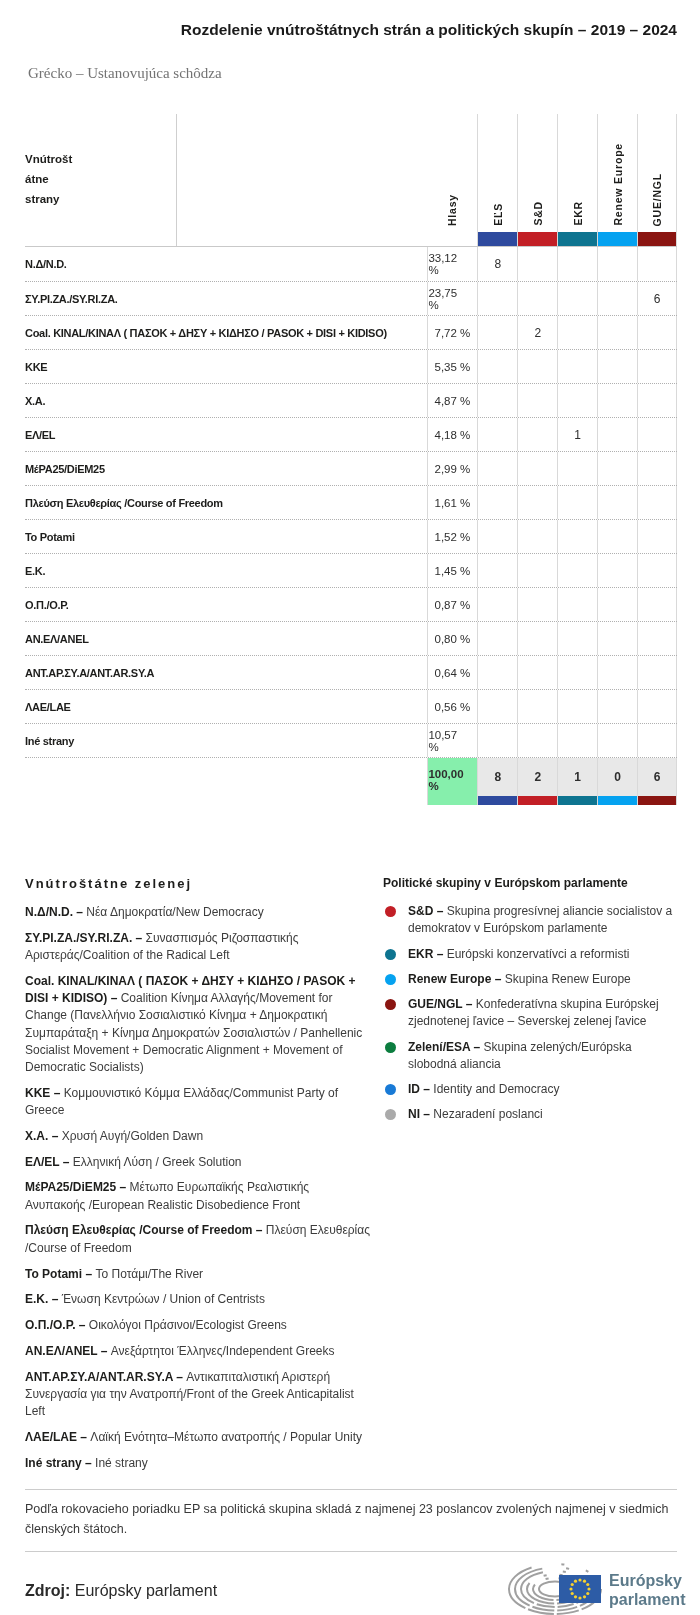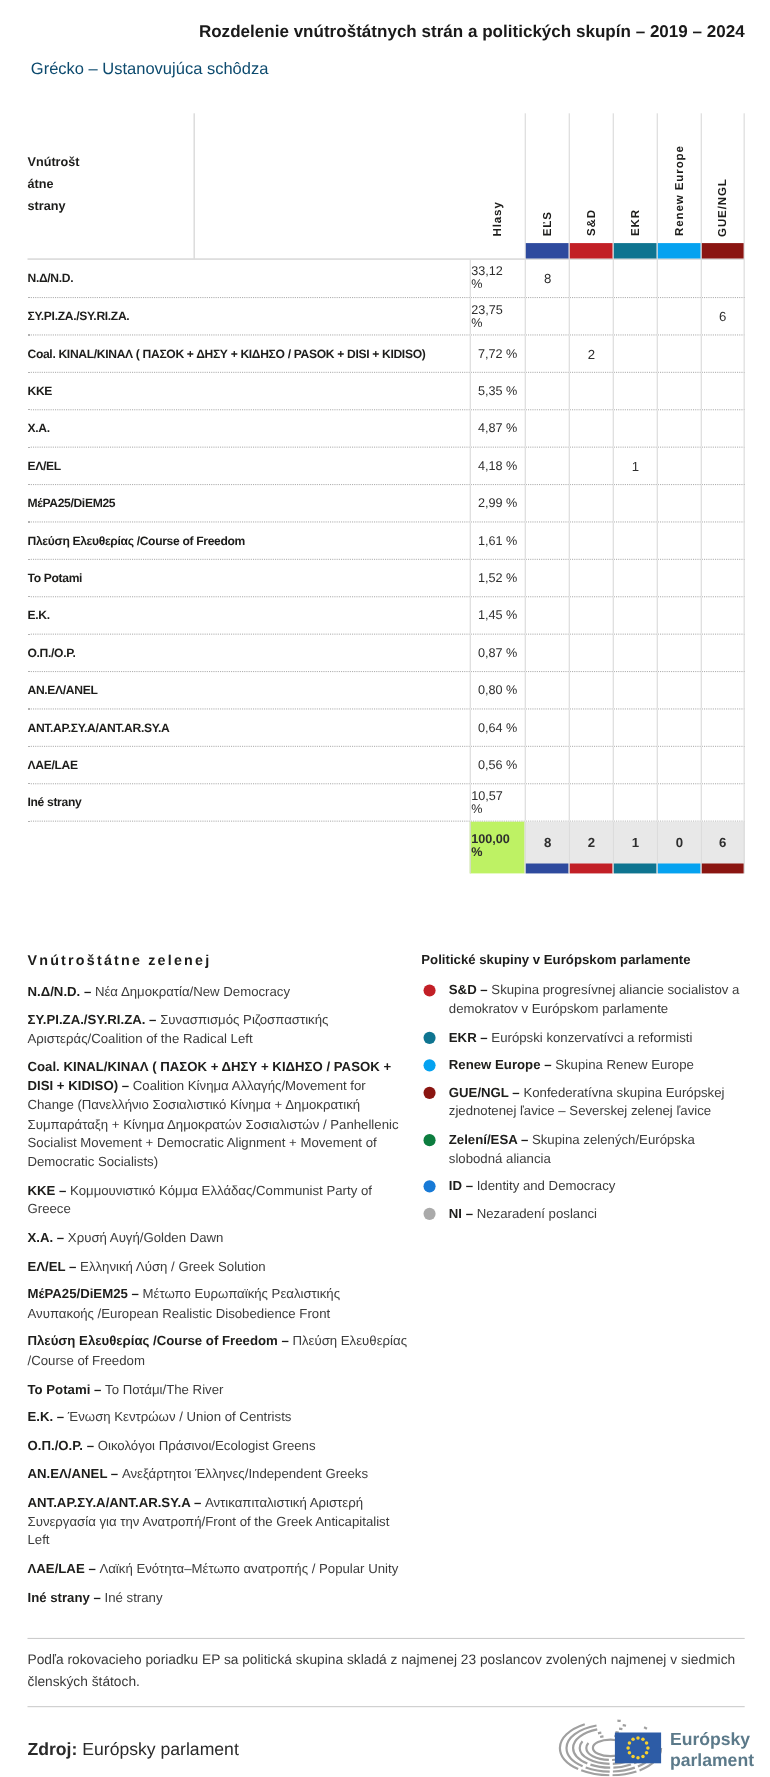--- a/index.html
+++ b/index.html
@@ -1,21 +1,21 @@
 <!DOCTYPE html>
 <html><head>
 <meta charset="utf-8">
 <style>
   html,body{margin:0;padding:0;background:#fff;}
   .page{position:relative;width:700px;height:1615px;background:#ffffff;
         font-family:"Liberation Sans",sans-serif;color:#1d1d1b;overflow:hidden;}
   .content{position:absolute;left:25px;top:0;width:652px;}
 
   .title{margin:21px 0 0;font-size:15.5px;font-weight:bold;color:#1a1a1a;text-align:right;}
-  .subtitle{margin:15px 0 0 3px;font-size:15px;font-weight:normal;color:#0c4a6e;}
+  .subtitle{margin:26px 0 0 3px;font-size:15px;font-weight:normal;color:#737373;font-family:Liberation Serif, serif;}
 
   
   .table{margin-top:32px;width:652px;}
   .thead{display:flex;height:132px;}
   .hcell{box-sizing:border-box;position:relative;}
   .hcell.namecol{width:403px;display:flex;flex-direction:column;justify-content:center;}
   .namecol .vline176{position:absolute;left:151px;top:0;bottom:0;border-left:1px solid #cfcfcf;}
   .name-lines{font-weight:bold;font-size:11.5px;line-height:20px;padding-bottom:3px;color:#1d1d1b;}
   .name-lines span{display:block;}
   .hcell.votescol{width:50px;display:flex;flex-direction:column;justify-content:flex-end;align-items:center;}
@@ -34,21 +34,21 @@
   .cell.name{width:403px;font-weight:bold;font-size:11px;letter-spacing:-0.3px;
              white-space:nowrap;overflow:hidden;color:#1d1d1b;}
   .cell.votes{width:50px;border-left:1px solid #d9d9d9;justify-content:flex-end;
               padding-right:7px;font-size:11.5px;color:#2e2e2e;}
   .cell.seat{width:40px;border-left:1px solid #d9d9d9;justify-content:center;
              font-size:12px;color:#2e2e2e;position:relative;}
   .cell.seat:last-child{border-right:1px solid #d9d9d9;}
 
   .trow.total{height:48px;border-top:1px dotted #b0b0b0;}
   .trow.total .cell.name{position:relative;}
-  .trow.total .cell.votes{background:#bef264;font-weight:bold;padding-bottom:4px;}
+  .trow.total .cell.votes{background:#86efac;font-weight:bold;padding-bottom:4px;}
   .trow.total .cell.seat{background:#e8e8e8;font-weight:bold;padding-bottom:9px;}
   .tbar{position:absolute;left:0;right:0;bottom:0;height:9px;}
 
   
   .legends{display:flex;margin-top:71px;}
   .lparties{width:345px;}
   .lgroups{width:294px;margin-left:13px;}
   .lheading{font-size:13px;font-weight:bold;letter-spacing:2px;margin:0 0 13px;color:#1d1d1b;}
   .gheading{font-size:12px;font-weight:bold;letter-spacing:0;margin:0 0 13px;color:#1d1d1b;}
   .lentry{margin:0 0 8.5px;font-size:12px;line-height:1.44;color:#3c3c3c;}

